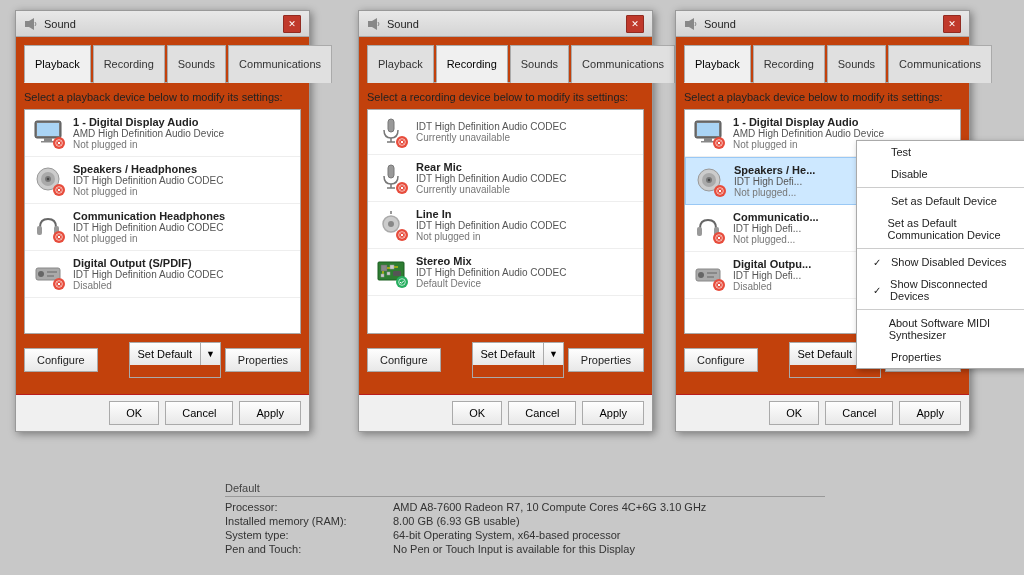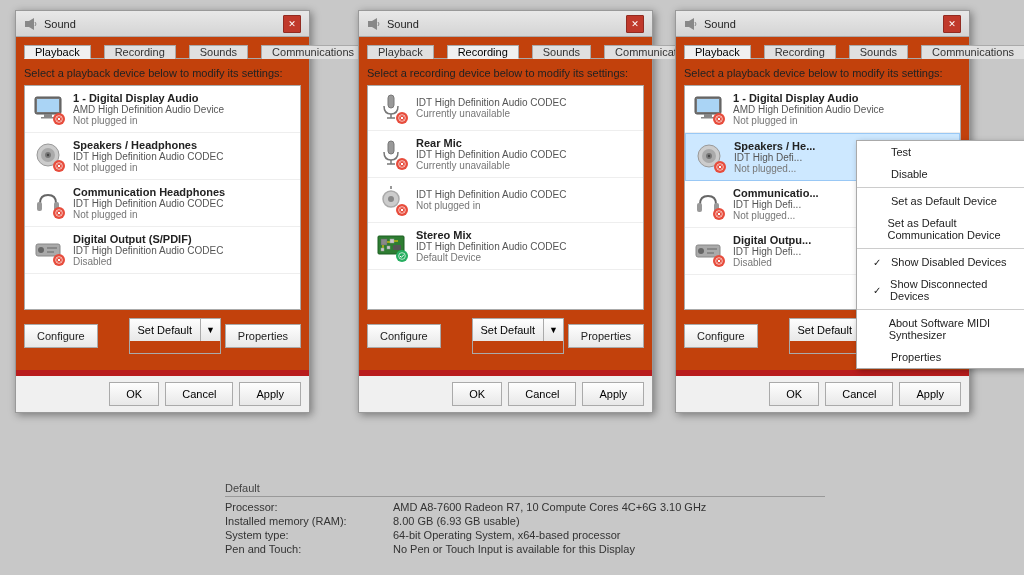--- a/index.html
+++ b/index.html
@@ -67,26 +67,26 @@
     }
 
     
     .tabs {
       display: flex;
       border-bottom: 1px solid #aaa;
       margin-bottom: 8px;
     }
 
     .tab {
-      padding: 0 10px;
+      padding: 12px 10px;
       font-size: 11px;
       border: 1px solid #aaa;
       border-bottom: none;
       background: #e0e0e0;
-      margin-right: 13px;
+      margin-right: 2px;
       cursor: pointer;
       margin-bottom: -1px;
       color: #333;
     }
 
     .tab.active {
       background: #f0f0f0;
       border-bottom: 1px solid #f0f0f0;
       color: #000;
       font-weight: 500;
@@ -210,21 +210,21 @@
       border: none;
       cursor: pointer;
       height: 22px;
     }
 
     .dialog-footer {
       display: flex;
       justify-content: flex-end;
       gap: 6px;
       padding: 6px 8px;
-      border-top: 6px solid #b91c1c;
+      border-top: 1px solid #b91c1c;
       background: #f0f0f0;
     }
 
     .btn-footer {
       padding: 4px 16px;
       font-size: 11px;
       border: 1px solid #aaa;
       background: linear-gradient(to bottom, #fefefe, #e8e8e8);
       cursor: pointer;
       height: 24px;
@@ -518,20 +518,21 @@
       </svg>
               <div class="device-status-badge">
                 <svg viewBox="0 0 12 12" width="12" height="12">
     <circle cx="6" cy="6" r="5" fill="#e74c3c" stroke="white" stroke-width="1"></circle>
     <line x1="4" y1="4" x2="8" y2="8" stroke="white" stroke-width="1.5"></line>
     <line x1="8" y1="4" x2="4" y2="8" stroke="white" stroke-width="1.5"></line>
   </svg>
               </div>
             </div>
             <div class="device-info">
+              <div class="device-name">Line In</div>
               <div class="device-driver">IDT High Definition Audio CODEC</div>
               <div class="device-state">Not plugged in</div>
             </div>
           </div>
 
           <div class="device-item">
             <div class="device-icon-wrapper">
               <svg viewBox="0 0 30 30" width="30" height="30">
         <rect x="2" y="6" width="26" height="18" rx="1" fill="#2e7d32" stroke="#1b5e20" stroke-width="1"></rect>
         <rect x="5" y="9" width="6" height="6" fill="#888" stroke="#666" stroke-width="0.5"></rect>

